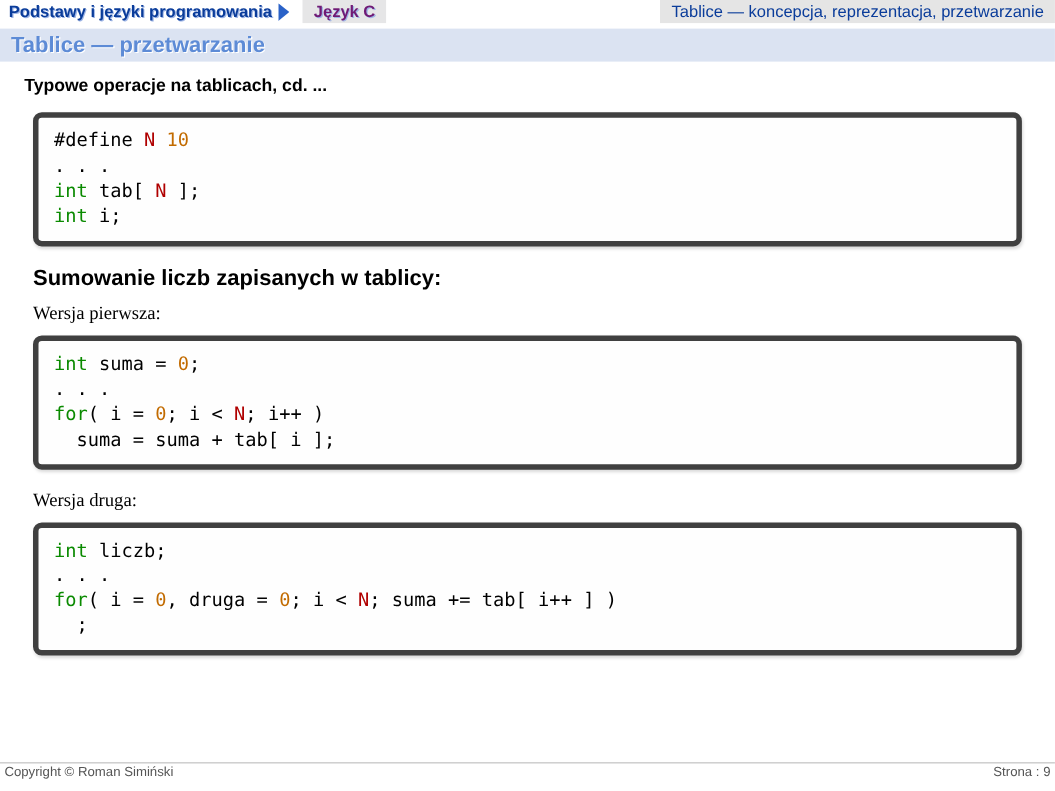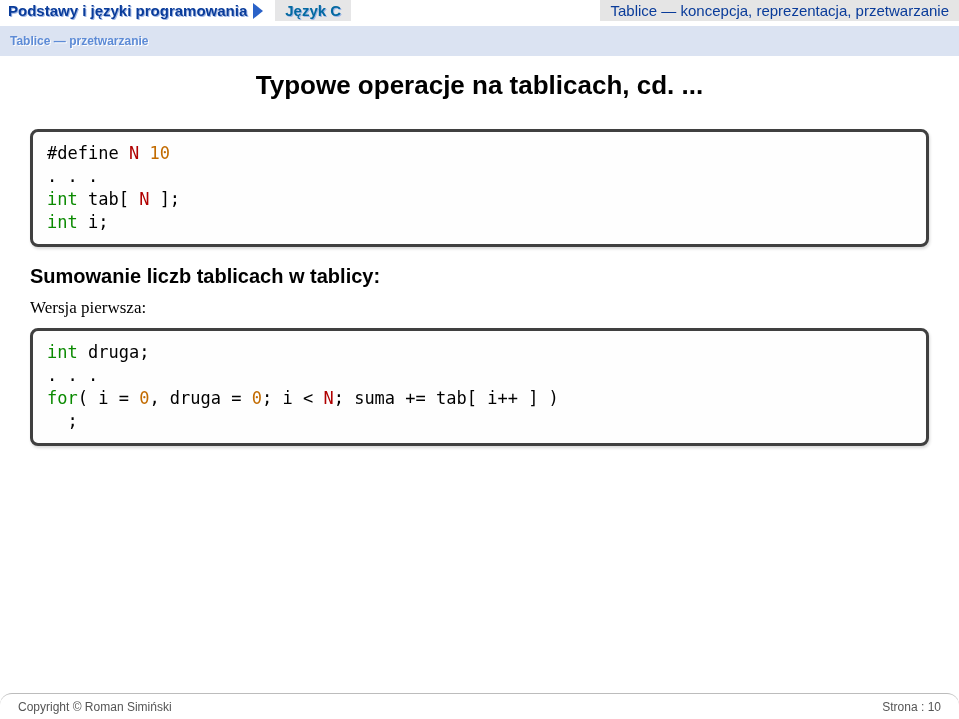--- a/index.html
+++ b/index.html
@@ -5,50 +5,50 @@
   * { box-sizing: border-box; margin: 0; padding: 0; }
   html, body { width: 959px; height: 719px; font-family: Arial, Helvetica, sans-serif; background: #fff; }
   .page { width: 959px; height: 719px; position: relative; }
   .header { height: 26px; display: flex; align-items: flex-start; font-size: 15px; }
   .header-left { display: flex; align-items: center; background: #fff; }
   .hl-box { display: flex; align-items: center; gap: 6px; padding: 2px 8px; }
   .hl-text { color: #0a3c9a; font-weight: bold; text-shadow: 1px 1px 0 #9fb6e6; }
   .hl-sep { width: 10px; height: 16px; display: inline-block; }
   .hl-sep svg { width: 100%; height: 100%; display: block; }
   .lang-box { background: #e6e6e7; padding: 2px 10px; margin-left: 4px; display:flex; align-items:center; }
-  .lang-text { color: #0369a1; font-weight: bold; text-shadow: 1px 1px 0 #9fb6e6; }
+  .lang-text { color: #701a75; font-weight: bold; text-shadow: 1px 1px 0 #9fb6e6; }
   .header-right { margin-left: auto; padding: 2px 10px; color: #0a3c9a; background: #e5e5e5; display:flex; align-items:center; }
   .subtitle-bar { height: 30px; background: #dbe3f2; display: flex; align-items: center; padding: 0 10px; }
-  .subtitle-text { color: #5d8bd6; font-weight: bold; font-size: 12px; text-shadow: 1px 1px 0 #fff; }
+  .subtitle-text { color: #5d8bd6; font-weight: bold; font-size: 20px; text-shadow: 1px 1px 0 #fff; }
   .content { padding: 14px 22px 0 22px; }
-  .section-title { color: #000; font-weight: bold; font-size: 26px; margin-bottom: 28px; text-align: center; }
+  .section-title { color: #000; font-weight: bold; font-size: 16px; margin-bottom: 14px; }
   .codebox {
-    border: 3px solid #404040;
+    border: 5px solid #404040;
     border-radius: 8px;
     background: #fefefe;
     box-shadow: 1px 2px 3px rgba(0,0,0,0.15);
     padding: 10px 14px;
     margin: 0 8px 18px 8px;
     font-family: "DejaVu Sans Mono","Courier New",monospace;
     font-size: 17px;
     line-height: 1.35;
     white-space: pre;
     color: #000;
   }
   .subhead { font-weight: bold; font-size: 20px; margin: 4px 0 10px 8px; }
   .ver { font-family: Georgia, 'Times New Roman', serif; font-weight: normal; font-size: 17px; margin: 4px 0 10px 8px; }
   .kw { color: #0a8a00; }
   .id { color: #b00000; }
   .num { color: #c26b00; }
   .op { color: #000; }
   .footer {
     position: absolute; bottom: 0; left: 0; right: 0;
     border-top: 1px solid #bcbcbc;
-    height: 26px; display: flex; align-items: center;
-    padding: 0 18px; font-size: 12px; color: #555; border-radius: 12px;
+    height: 26px; display: flex; align-items: flex-start;
+    padding: 0 4px; font-size: 12px; color: #555;
   }
   .footer .right { margin-left: auto; }
 </style>
 </head>
 <body>
 
 <div class="page">
 
   <div class="header">
     <div class="header-left">
@@ -74,31 +74,36 @@
   </div>
 
   <div class="content">
     <div class="section-title">Typowe operacje na tablicach, cd. ...</div>
 
     <div class="codebox"><span class="op">#define </span><span class="id">N</span><span> </span><span class="num">10</span>
 <span>. . .</span>
 <span class="kw">int</span><span> tab[ </span><span class="id">N</span><span> ];</span>
 <span class="kw">int</span><span> i;</span></div>
 
-    <div class="subhead">Sumowanie liczb tablicach w tablicy:</div>
+    <div class="subhead">Sumowanie liczb zapisanych w tablicy:</div>
 
     <div class="ver">Wersja pierwsza:</div>
 
+    <div class="codebox"><span class="kw">int</span><span> suma = </span><span class="num">0</span><span>;</span>
+<span>. . .</span>
+<span class="kw">for</span><span>( i = </span><span class="num">0</span><span>; i &lt; </span><span class="id">N</span><span>; i++ )</span>
+<span>  suma = suma + tab[ i ];</span></div>
 
+    <div class="ver">Wersja druga:</div>
 
-    <div class="codebox"><span class="kw">int</span><span> druga;</span>
+    <div class="codebox"><span class="kw">int</span><span> liczb;</span>
 <span>. . .</span>
 <span class="kw">for</span><span>( i = </span><span class="num">0</span><span>, druga = </span><span class="num">0</span><span>; i &lt; </span><span class="id">N</span><span>; suma += tab[ i++ ] )</span>
 <span>  ;</span></div>
 
   </div>
 
   <div class="footer">
     <span>Copyright © Roman Simiński</span>
-    <span class="right">Strona : 10</span>
+    <span class="right">Strona : 9</span>
   </div>
 
 </div>
 
 </body></html>

